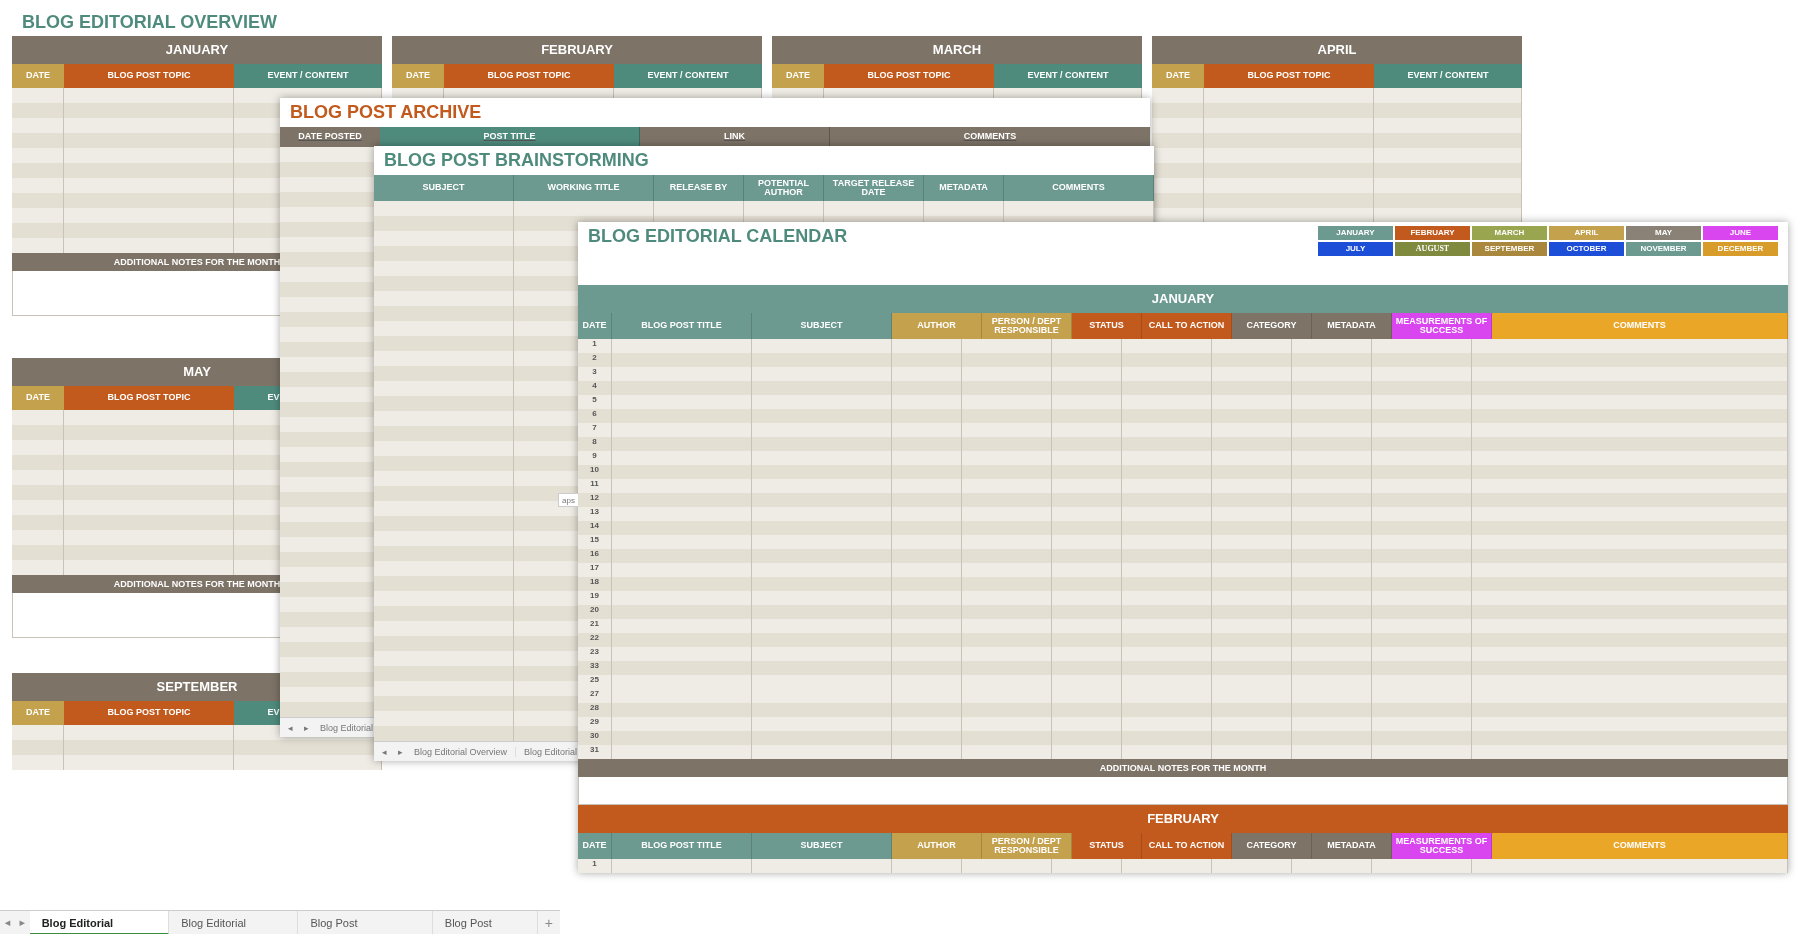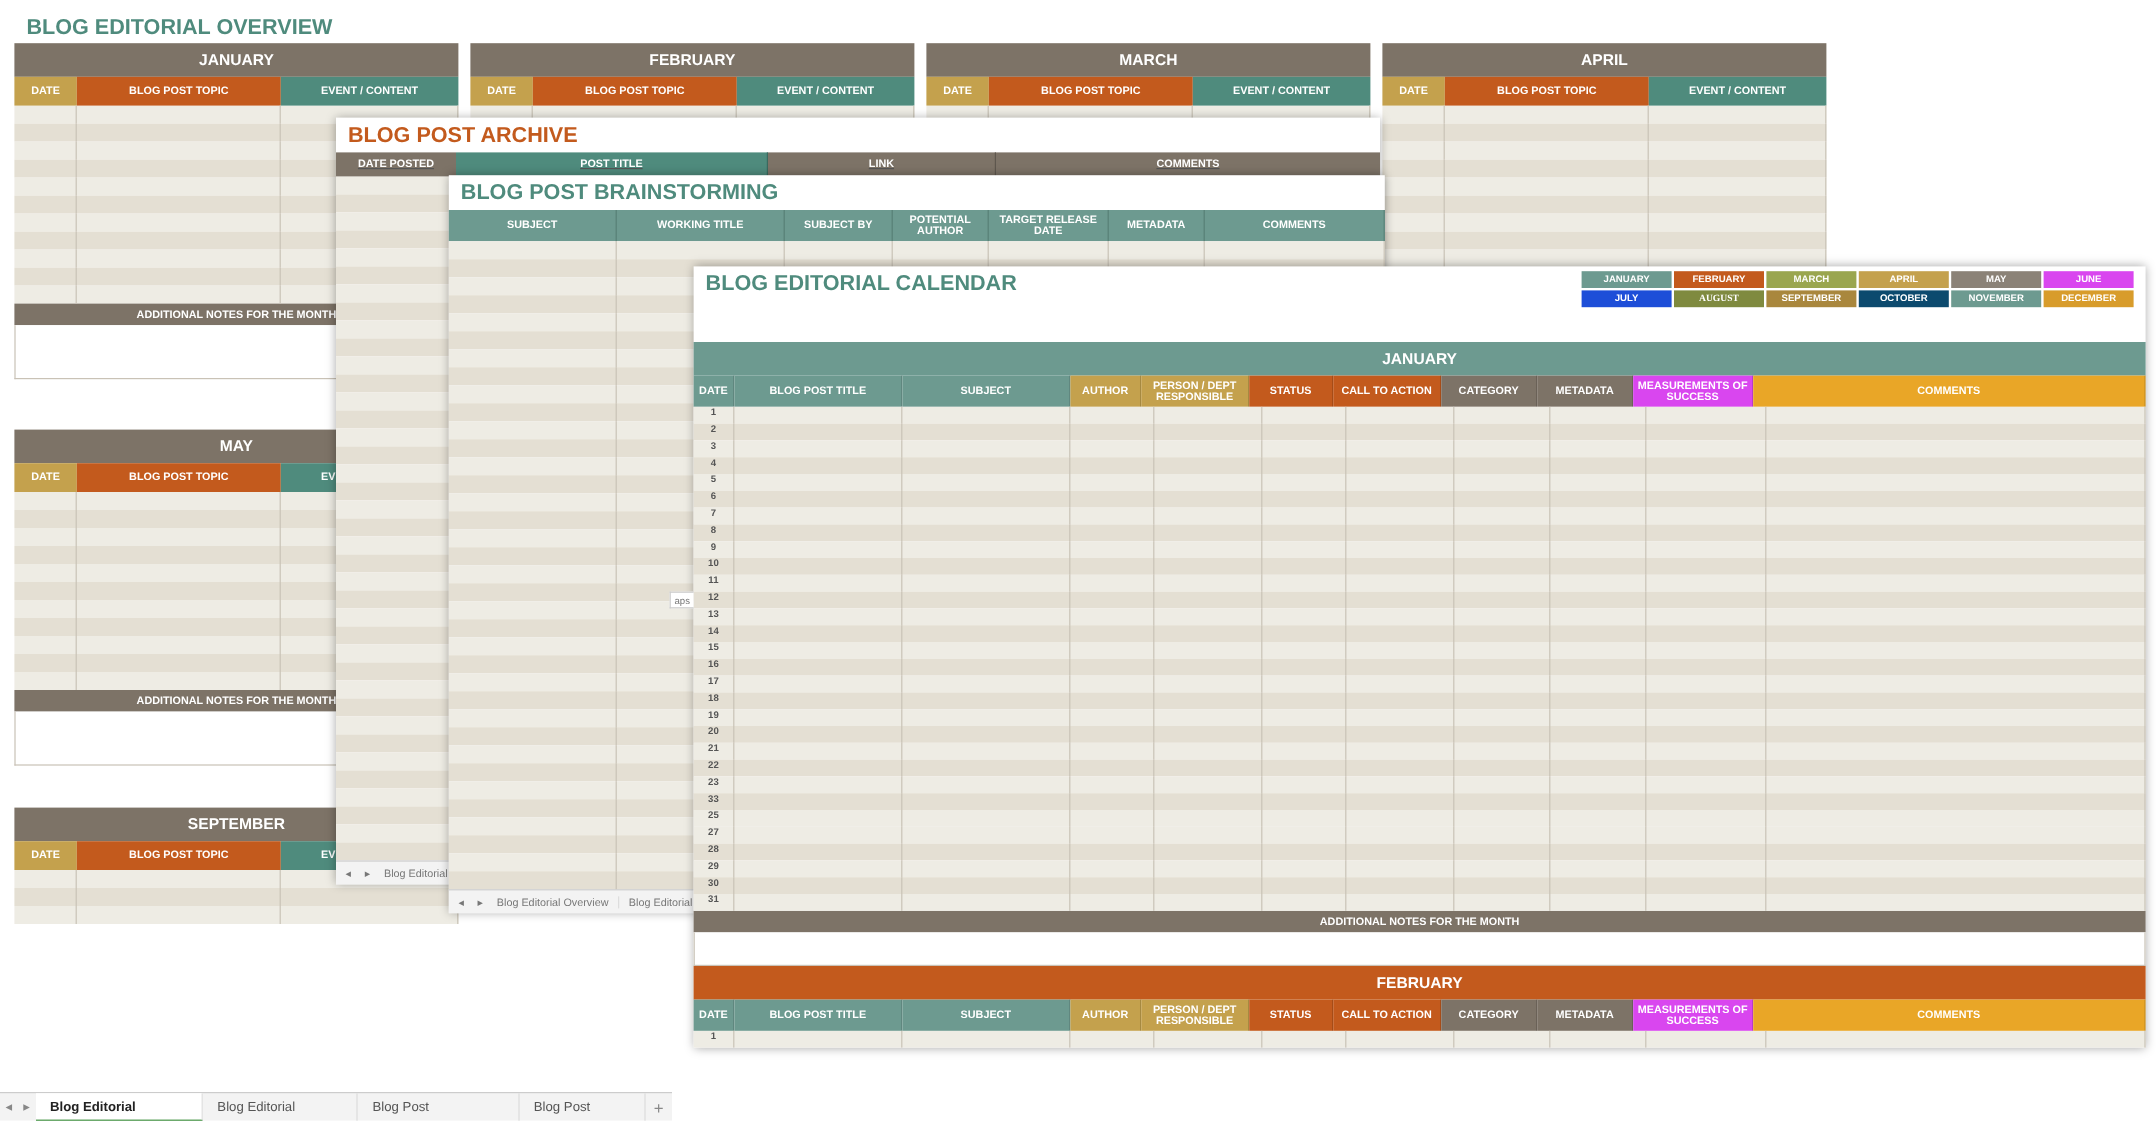--- a/index.html
+++ b/index.html
@@ -69,21 +69,21 @@
     #calendar .winTitle{ color:#4f8b7d; display:inline-block; }
     .monthTabs{ position:absolute; right:10px; top:4px; width:460px; }
     .tabRow{ display:flex; gap:2px; margin-bottom:2px; }
     .mTab{ flex:1; height:14px; font:bold 8px Arial; color:#fff;
            text-align:center; line-height:14px; }
     .cHdr{ display:flex; height:26px; }
     .cHdr>div{ border-right:1px solid rgba(0,0,0,.15); }
     .ch-date{ width:34px; background:#6d9a90; }
     .ch-title{ width:140px; background:#6d9a90; }
     .ch-sub{ width:140px; background:#6d9a90; }
-    .ch-auth{ width:59px; background:#c4a14d; }
+    .ch-auth{ width:90px; background:#c4a14d; }
     .ch-pers{ width:90px; background:#c4a14d; }
     .ch-stat{ width:70px; background:#c35a1d; }
     .ch-cta{ width:90px; background:#c35a1d; }
     .ch-cat{ width:80px; background:#7d7367; }
     .ch-meta{ width:80px; background:#7d7367; }
     .ch-meas{ width:100px; background:#d946ef; }
     .ch-comm{ flex:1; background:#e9a627; }
     .cRow{ display:flex; height:14px; font:8px Arial; color:#555;}
     .cRow>div{ border-right:1px solid #c9c2b6; }
     .cRow .d{ width:34px; text-align:center; font-weight:bold;}
@@ -731,21 +731,21 @@
     <span class="nav">▸</span>
     <span>Blog Editorial Ove</span>
   </div>
 </div>
 
 <div id="brain">
   <div class="winTitle">BLOG POST BRAINSTORMING</div>
   <div class="bHdr">
     <div class="colHdr bh-sub">SUBJECT</div>
     <div class="colHdr bh-wrk">WORKING TITLE</div>
-    <div class="colHdr bh-prop">SUBJECT BY</div>
+    <div class="colHdr bh-prop">RELEASE BY</div>
     <div class="colHdr bh-pot">POTENTIAL AUTHOR</div>
     <div class="colHdr bh-tgt">TARGET RELEASE DATE</div>
     <div class="colHdr bh-meta">METADATA</div>
     <div class="colHdr bh-comm">COMMENTS</div>
   </div>
   <div id="brain-body">
       <div class="row altA bRow">
         <div class="cell c-sub"></div>
         <div class="cell c-wrk"></div>
         <div class="cell c-prop"></div>
@@ -1086,21 +1086,21 @@
         <div class="mTab" style="background: rgb(195, 90, 29);">FEBRUARY</div>
         <div class="mTab" style="background: rgb(154, 166, 79);">MARCH</div>
         <div class="mTab" style="background: rgb(196, 161, 77);">APRIL</div>
         <div class="mTab" style="background: rgb(139, 130, 119);">MAY</div>
         <div class="mTab" style="background: #d946ef; text-align: center;">JUNE</div>
       </div>
       <div class="tabRow">
         <div class="mTab" style="background: #1d4ed8;">JULY</div>
         <div class="mTab" style="background: rgb(127, 138, 63); font-family: Liberation Serif, serif;">AUGUST</div>
         <div class="mTab" style="background: rgb(169, 135, 61);">SEPTEMBER</div>
-        <div class="mTab" style="background: #0c4a6e;">OCTOBER</div>
+        <div class="mTab" style="background: #1d4ed8;">OCTOBER</div>
         <div class="mTab" style="background: rgb(109, 154, 144);">NOVEMBER</div>
         <div class="mTab" style="background: rgb(216, 156, 43);">DECEMBER</div>
       </div>
     </div>
 
   <div style="height:34px;"></div>
   <div class="sheetTitle" style="background:#6d9a90;">JANUARY</div>
   <div class="cHdr">
     <div class="colHdr ch-date">DATE</div>
     <div class="colHdr ch-title">BLOG POST TITLE</div>

